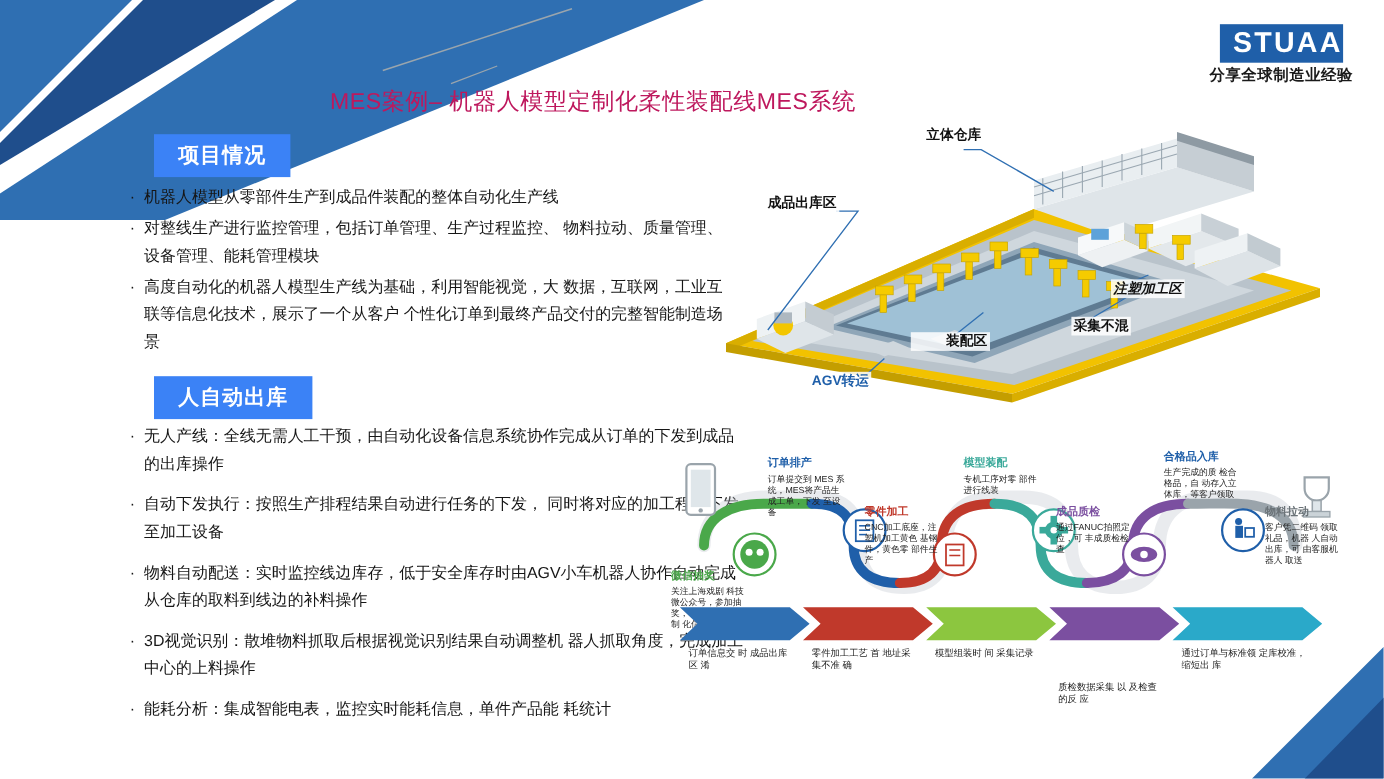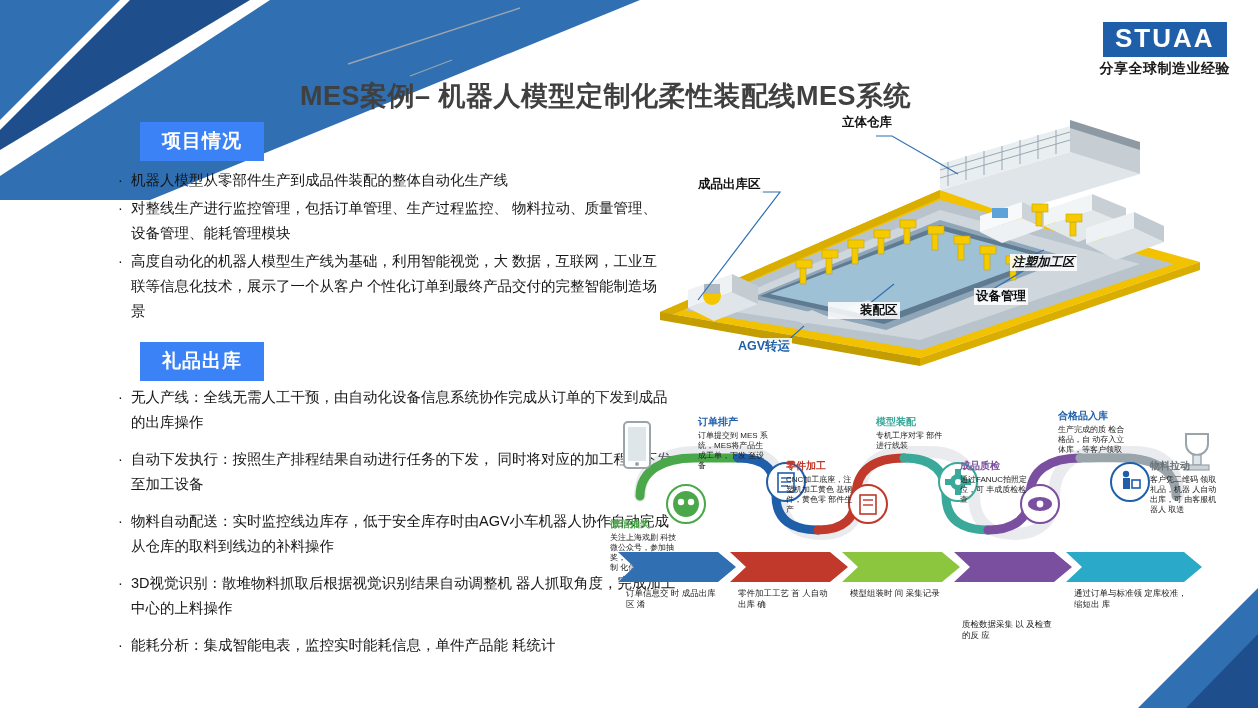--- a/index.html
+++ b/index.html
@@ -14,29 +14,29 @@
   }
 
   
   .corner-tl { position: absolute; top: 0; left: 0; width: 700px; height: 210px; overflow: hidden; }
   .corner-br { position: absolute; bottom: 0; right: 0; width: 250px; height: 120px; overflow: hidden; }
 
   
   .logo-box { position: absolute; top: 22px; right: 28px; text-align: center; }
   .logo-badge {
     background: #1f5fa9; color: #ffffff; font-weight: bold;
-    font-size: 26px; letter-spacing: 2px; padding: 2px 12px 3px 12px;
+    font-size: 26px; letter-spacing: 2px; padding: 2px 0 3px 12px;
     display: inline-block; line-height: 1.15;
   }
   .logo-sub { font-size: 14px; color: #1a1a1a; margin-top: 3px; font-weight: bold; letter-spacing: 0.5px; }
 
   
   .page-title {
     position: absolute; top: 78px; left: 300px; width: 680px;
-    font-size: 27px; font-weight: bold; color: #404040; letter-spacing: 0.5px;
+    font-size: 21px; font-weight: normal; color: #be185d; letter-spacing: 0.5px;
   }
 
   
   .section-tab {
     position: absolute;
     background: #3b82f6;
     color: #ffffff;
     font-size: 19px;
     font-weight: bold;
     padding: 6px 22px 7px 22px;
@@ -118,21 +118,21 @@
   <div class="bullet">
     <span class="dot">·</span>
     <span class="txt">对整线生产进行监控管理，包括订单管理、生产过程监控、 物料拉动、质量管理、设备管理、能耗管理模块</span>
   </div>
   <div class="bullet">
     <span class="dot">·</span>
     <span class="txt">高度自动化的机器人模型生产线为基础，利用智能视觉，大 数据，互联网，工业互联等信息化技术，展示了一个从客户 个性化订单到最终产品交付的完整智能制造场景</span>
   </div>
 </div>
 
-<div class="section-tab s2">礼品出库</div>
+<div class="section-tab s2">人自动出库</div>
 
 <div class="bullets b2">
   <div class="bullet">
     <span class="dot">·</span>
     <span class="txt">无人产线：全线无需人工干预，由自动化设备信息系统协作完成从订单的下发到成品的出库操作</span>
   </div>
   <div class="bullet">
     <span class="dot">·</span>
     <span class="txt">自动下发执行：按照生产排程结果自动进行任务的下发， 同时将对应的加工程序下发至加工设备</span>
   </div>
@@ -265,21 +265,21 @@
       <path d="M372,152 L404,138"></path>
       <path d="M338,186 L398,150"></path>
       <path d="M224,196 L254,172"></path>
       <path d="M146,230 L164,214"></path>
     </g>
   </svg>
 
   <div class="callout white-bg" style="left:200px; top:2px;">立体仓库</div>
   <div class="callout white-bg" style="left:56px; top:64px;">成品出库区</div>
   <div class="callout white-bg" style="left:370px; top:142px;font-style:italic;">注塑加工区</div>
-  <div class="callout white-bg" style="left:334px; top:176px;">设备管理</div>
+  <div class="callout white-bg" style="left:334px; top:176px;">采集不混</div>
   <div class="callout white-bg" style="left:188px; top:190px;padding-left:32px;">装配区</div>
   <div class="callout white-bg" style="left:96px; top:226px; color:#1f5fa9;">AGV转运</div>
 </div>
 
 <div class="flow">
   <svg width="640" height="150" viewBox="0 0 640 150" style="position:absolute;top:0;left:0;">
 
     <path d="M30,96 C30,66 56,52 86,52 L130,52 C160,52 172,68 172,96 C172,124 186,134 212,134
              C236,134 250,120 250,96 C250,68 266,52 296,52 L320,52 C350,52 364,68 364,96
              C364,122 380,134 404,134 C430,134 444,120 444,96 C444,68 462,52 490,52 L524,52
@@ -373,18 +373,18 @@
       <polygon points="0,4 100,4 118,19 100,34 0,34 16,19" fill="#2f6fb2"></polygon>
       <polygon points="112,4 212,4 230,19 212,34 112,34 128,19" fill="#c0392b"></polygon>
       <polygon points="224,4 324,4 342,19 324,34 224,34 240,19" fill="#8cc63f"></polygon>
       <polygon points="336,4 436,4 454,19 436,34 336,34 352,19" fill="#7b4fa0"></polygon>
       <polygon points="448,4 566,4 584,19 566,34 448,34 464,19" fill="#2aa9c9"></polygon>
     </svg>
   </div>
 
   <div class="arrow-labels">
     <div class="arrow-label" style="left:8px;">订单信息交 时 成品出库区 淆</div>
-    <div class="arrow-label" style="left:120px;">零件加工工艺 首 人自动出库 确</div>
+    <div class="arrow-label" style="left:120px;">零件加工工艺 首 地址采集不准 确</div>
     <div class="arrow-label" style="left:232px;">模型组装时 间 采集记录</div>
     <div class="arrow-label" style="left:344px;margin-top:31px;">质检数据采集 以 及检查的反 应</div>
     <div class="arrow-label" style="left:456px; width:120px;">通过订单与标准领 定库校准，缩短出 库</div>
   </div>
 </div>
 
 </body></html>

